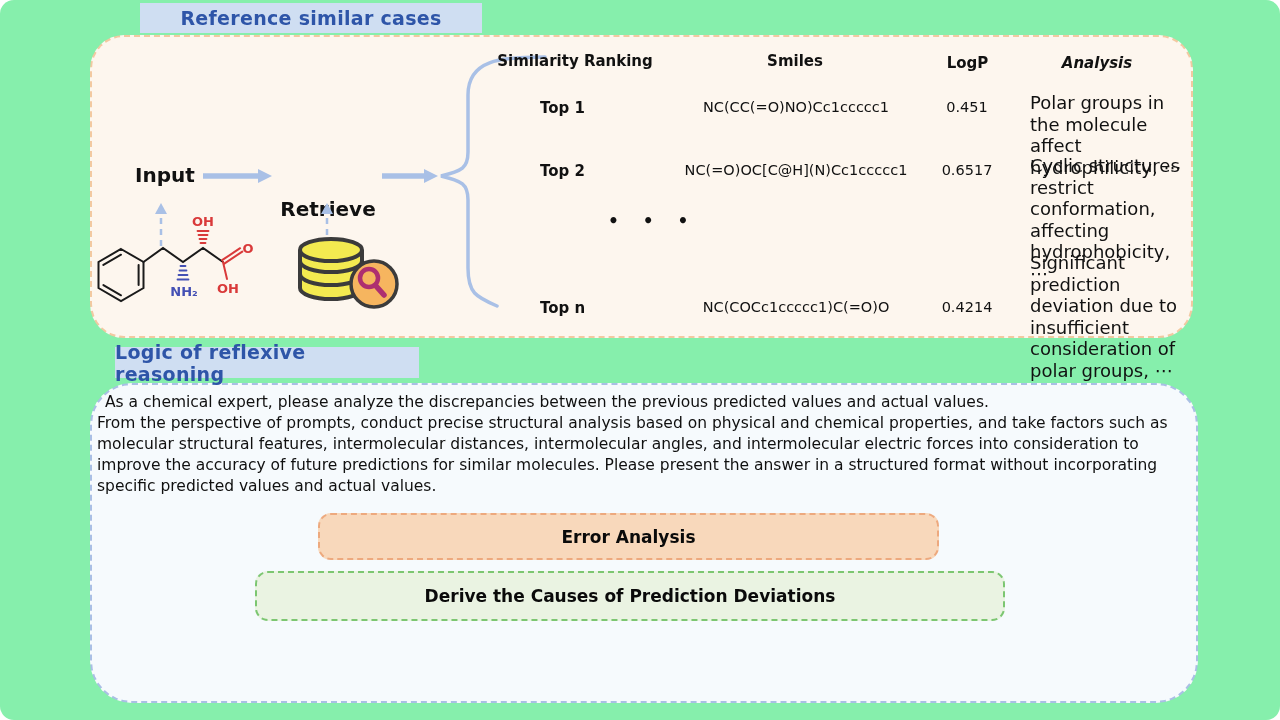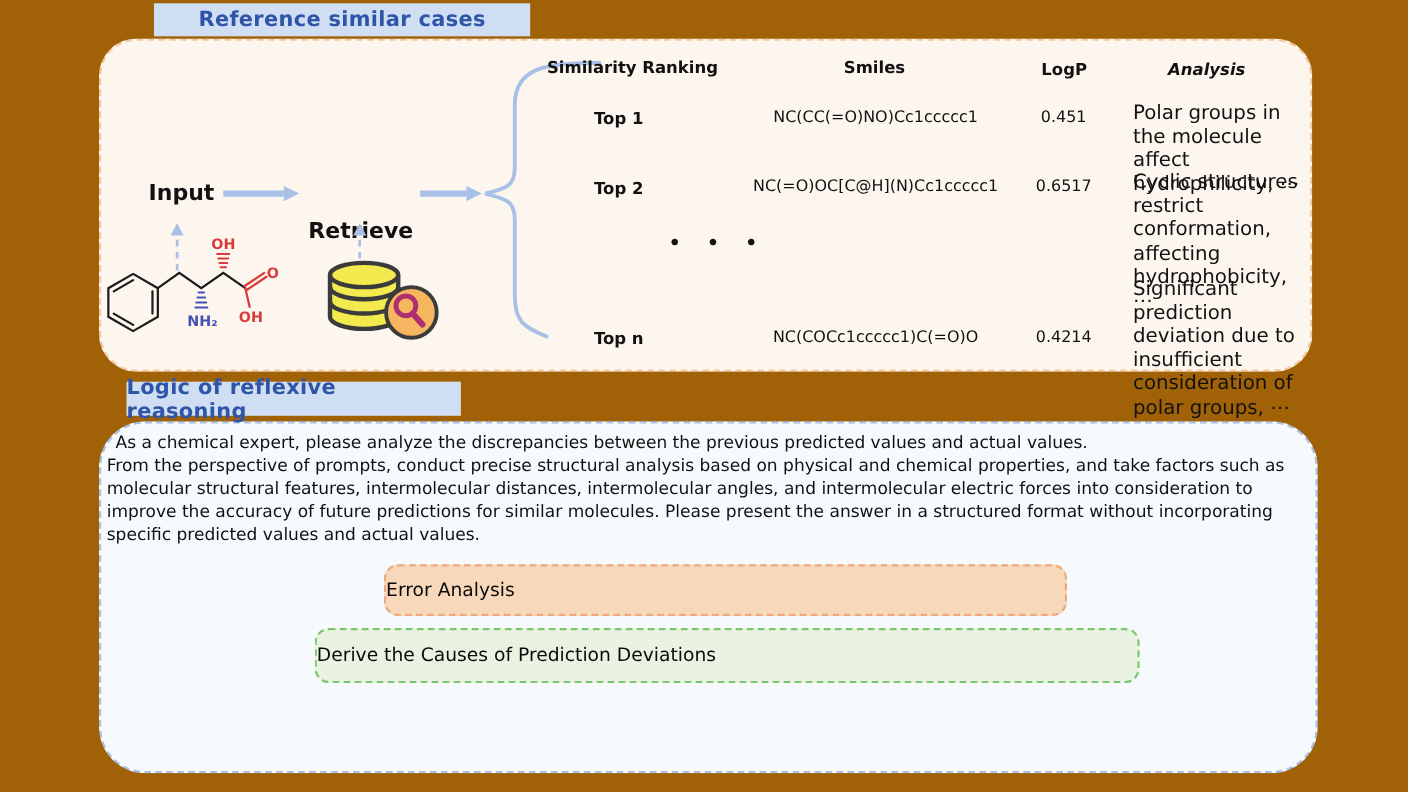--- a/index.html
+++ b/index.html
@@ -1,17 +1,17 @@
 <!DOCTYPE html>
 <html><head>
 <meta charset="utf-8">
 <style>
   html,body{margin:0;padding:0;background:#ffffff;}
-  #stage{position:relative;width:1280px;height:720px;background:#a16207;overflow:hidden;
-         font-family:"DejaVu Sans",sans-serif;color:#111;}
+  #stage{position:relative;width:1280px;height:720px;background:#86efac;overflow:hidden;
+         font-family:"DejaVu Sans",sans-serif;color:#111;border-radius:14px;}
   .abs{position:absolute;}
 
   
   .badge{position:absolute;display:flex;align-items:center;justify-content:center;
          background:#cfdef2;color:#2e55a8;font-weight:bold;font-size:19px;letter-spacing:.3px;}
   #badge-ref{left:140px;top:3px;width:342px;height:30px;}
   #badge-logic{left:115px;top:347px;width:304px;height:31px;}
 
   
   #panel-top{position:absolute;left:90px;top:35px;width:1103px;height:303px;
@@ -40,22 +40,22 @@
   .row2{top:162px;} .row2a{top:155px;}
   .rown{top:299px;} .rowna{top:252px;}
   #table-ellipsis{position:absolute;left:608px;top:211px;width:90px;font-size:17px;font-weight:bold;
                   letter-spacing:9px;color:#111;}
 
   
   #prompt-text{position:absolute;left:97px;top:392px;width:1096px;font-size:15.5px;line-height:21px;
                color:#101010;white-space:pre-line;text-indent:8px;}
 
   
-  .step{position:absolute;display:flex;align-items:center;
-        font-weight:normal;font-size:17px;color:#0a0a0a;box-sizing:border-box;text-align:center;margin-left:31px;}
+  .step{position:absolute;display:flex;align-items:center;justify-content:center;
+        font-weight:bold;font-size:17px;color:#0a0a0a;box-sizing:border-box;text-align:center;}
   #step-error{left:318px;top:513px;width:621px;height:47px;background:#f8d8bb;
               border:2.5px dashed #eda97e;border-radius:13px;}
   #step-derive{left:255px;top:571px;width:750px;height:50px;background:#eaf3e2;
               border:2.5px dashed #7cc671;border-radius:13px;}
   #step-infer{left:207px;top:630px;width:861px;height:53px;background:#c9e9f9;
               border:3px dashed #2fb2e5;border-radius:15px;font-size:17.5px;}
 
   svg text{font-family:"DejaVu Sans",sans-serif;}
 </style>
 </head>

